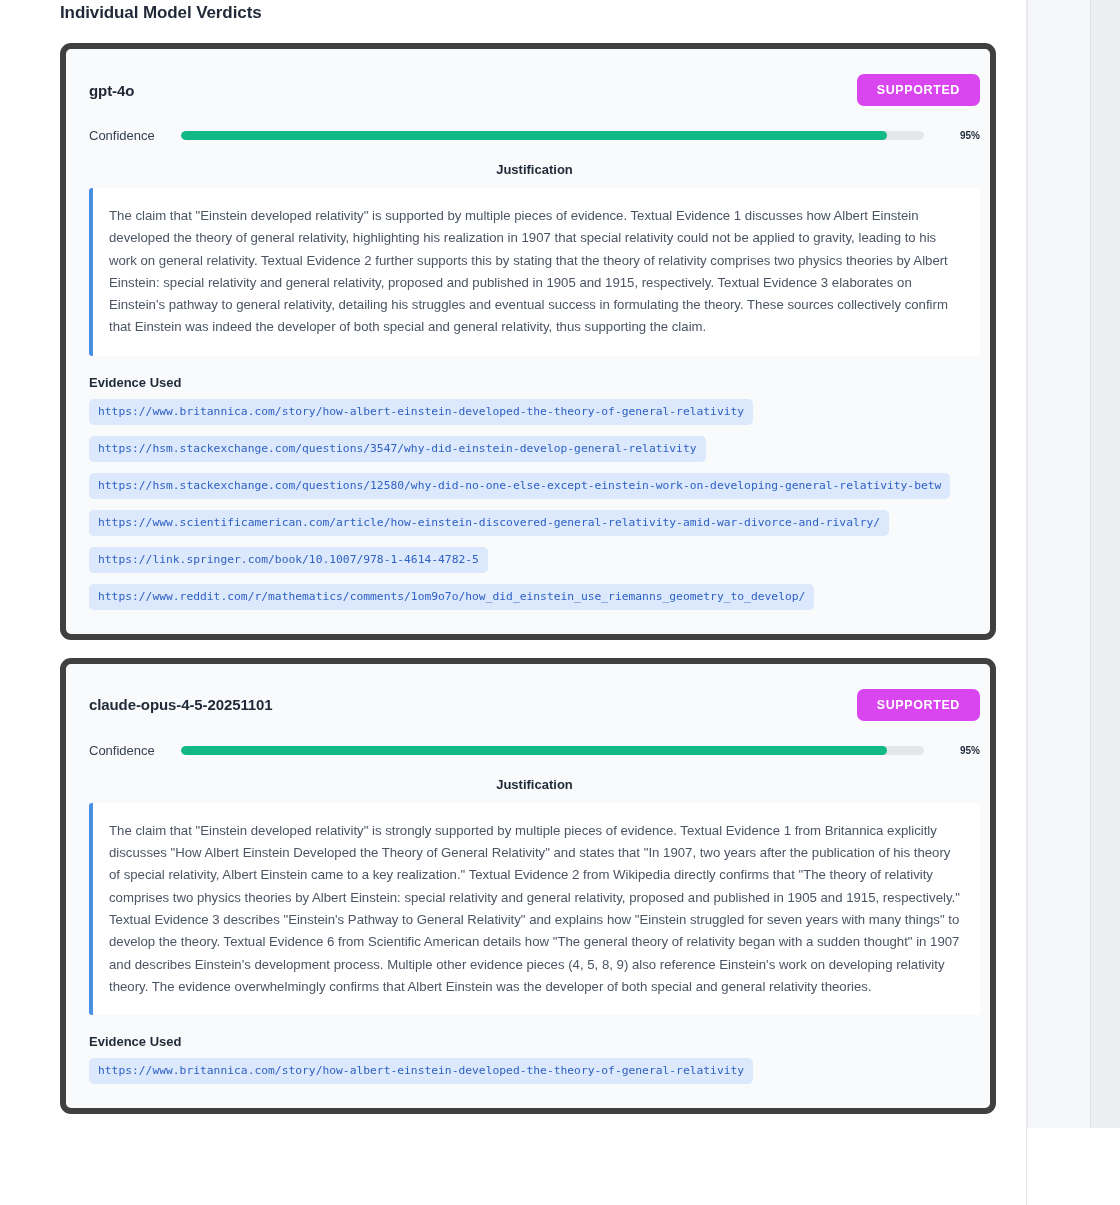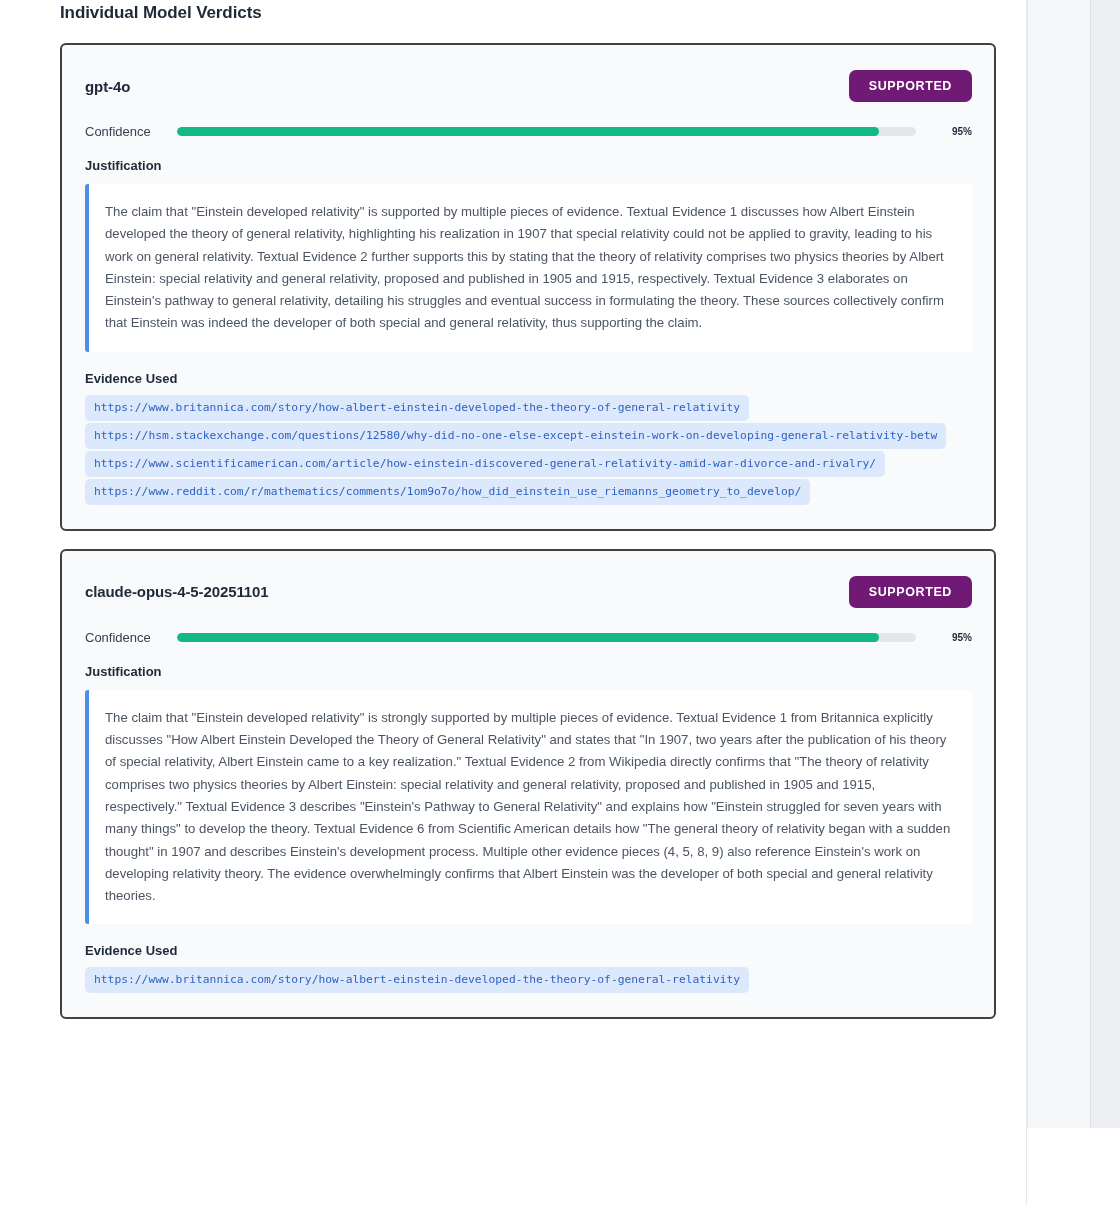--- a/index.html
+++ b/index.html
@@ -44,44 +44,44 @@
     letter-spacing: -0.1px;
     padding-top: 0px;
     margin: 0;
     line-height: 22px;
     position: relative;
     top: 2px;
   }
   .card {
     margin-top: 21px;
     background: #f8fafc;
-    border: 2px solid #404040;
-    border-radius: 6px;
-    padding: 22px 22px 24px 23px;
+    border: 6px solid #404040;
+    border-radius: 11px;
+    padding: 22px 10px 24px 23px;
   }
   .card + .card { margin-top: 18px; }
 
   .card-head {
     display: flex;
     align-items: center;
     justify-content: space-between;
     min-height: 38px;
   }
   .model-name {
     font-size: 15px;
     font-weight: 700;
     color: #1f2937;
     letter-spacing: -0.1px;
   }
   .verdict-badge {
     font-size: 12.5px;
     font-weight: 700;
     letter-spacing: 0.6px;
     color: #ffffff;
-    background: #701a75;
+    background: #d946ef;
     border-radius: 7px;
     padding: 10px 20px;
     line-height: 1;
     white-space: nowrap;
     text-align: right;
   }
 
   .confidence-row {
     display: flex;
     align-items: center;
@@ -114,20 +114,21 @@
     font-size: 10px;
     font-weight: 700;
     color: #1f2937;
   }
 
   .subhead {
     font-size: 13px;
     font-weight: 700;
     color: #1f2937;
     margin-top: 19px;
+    text-align: center;
   }
 
   .justification {
     margin-top: 11px;
     background: #ffffff;
     border-left: 4px solid #4a90e2;
     border-radius: 3px;
     padding: 17px 19px 17px 16px;
     font-size: 13.2px;
     line-height: 22.3px;
@@ -139,21 +140,21 @@
     font-size: 13px;
     font-weight: 700;
     color: #1f2937;
     margin-top: 19px;
   }
   .evidence-list {
     margin-top: 9px;
     display: flex;
     flex-direction: column;
     align-items: flex-start;
-    gap: 2px;
+    gap: 11px;
   }
   .evidence-chip {
     display: inline-block;
     background: #dce8fb;
     color: #2f62c4;
     font-family: "DejaVu Sans Mono", monospace;
     font-size: 11.3px;
     line-height: 14px;
     border-radius: 5px;
     padding: 6px 9px;
@@ -182,22 +183,24 @@
         </div>
         <div class="confidence-value">95%</div>
       </div>
 
       <div class="subhead">Justification</div>
       <div class="justification">The claim that "Einstein developed relativity" is supported by multiple pieces of evidence. Textual Evidence 1 discusses how Albert Einstein developed the theory of general relativity, highlighting his realization in 1907 that special relativity could not be applied to gravity, leading to his work on general relativity. Textual Evidence 2 further supports this by stating that the theory of relativity comprises two physics theories by Albert Einstein: special relativity and general relativity, proposed and published in 1905 and 1915, respectively. Textual Evidence 3 elaborates on Einstein's pathway to general relativity, detailing his struggles and eventual success in formulating the theory. These sources collectively confirm that Einstein was indeed the developer of both special and general relativity, thus supporting the claim.</div>
 
       <div class="evidence-head">Evidence Used</div>
       <div class="evidence-list">
           <div class="evidence-chip">https://www.britannica.com/story/how-albert-einstein-developed-the-theory-of-general-relativity</div>
+          <div class="evidence-chip">https://hsm.stackexchange.com/questions/3547/why-did-einstein-develop-general-relativity</div>
           <div class="evidence-chip">https://hsm.stackexchange.com/questions/12580/why-did-no-one-else-except-einstein-work-on-developing-general-relativity-betw</div>
           <div class="evidence-chip">https://www.scientificamerican.com/article/how-einstein-discovered-general-relativity-amid-war-divorce-and-rivalry/</div>
+          <div class="evidence-chip">https://link.springer.com/book/10.1007/978-1-4614-4782-5</div>
           <div class="evidence-chip">https://www.reddit.com/r/mathematics/comments/1om9o7o/how_did_einstein_use_riemanns_geometry_to_develop/</div>
         </div>
     </div>
 
     <div class="card">
       <div class="card-head">
         <div class="model-name">claude-opus-4-5-20251101</div>
         <div class="verdict-badge">SUPPORTED</div>
       </div>
 

